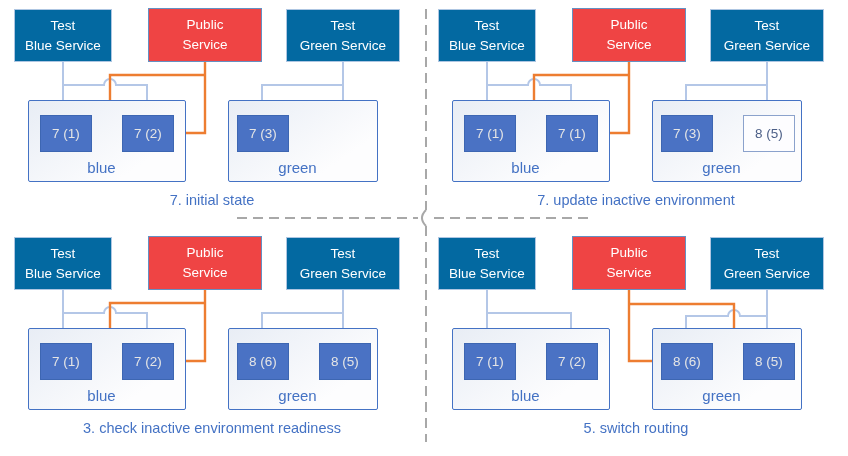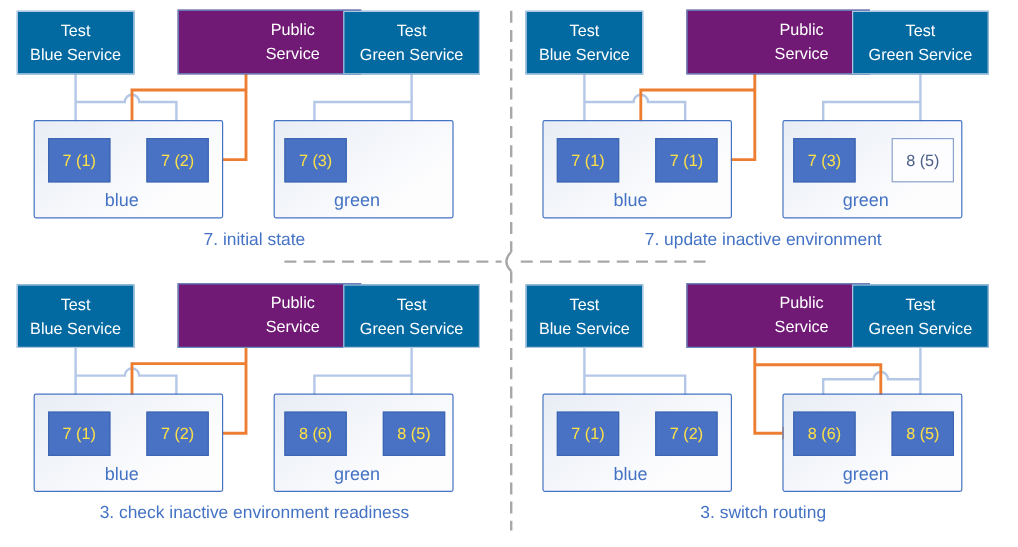--- a/index.html
+++ b/index.html
@@ -3,31 +3,31 @@
 <meta charset="utf-8">
 <style>
   html,body{margin:0;padding:0;background:#fff;}
   #stage{position:relative;width:848px;height:456px;background:#fff;overflow:hidden;
          font-family:"Liberation Sans",sans-serif;}
   .panel{position:absolute;width:424px;height:228px;}
   .arrows{position:absolute;left:0;top:0;width:424px;height:228px;}
   .svc{position:absolute;display:flex;flex-direction:column;align-items:center;justify-content:center;
        text-align:center;color:#fff;font-size:13.5px;line-height:1.45;z-index:2;}
   .svc.light{background:#0369a1;border:1px solid #aec6e2;}
-  .svc.medium{background:#701a75;border:1px solid #6590c2;padding-left:39px;}
+  .svc.medium{background:#ef4444;border:1px solid #6590c2;}
   .svc-blue{left:14px;top:9px;width:96px;height:51px;}
   .svc-public{left:148px;top:8px;width:112px;height:52px;}
   .svc-green{left:286px;top:9px;width:112px;height:51px;}
   .env{position:absolute;top:100px;height:80px;border:1.5px solid #4472c4;border-radius:2px;
        background:linear-gradient(145deg,#e8edf5 0%,#fdfdfe 75%);z-index:1;}
   .env-blue{left:28px;width:156px;}
   .env-green{left:228px;width:148px;}
   .env-label{position:absolute;left:0;right:11px;bottom:5px;text-align:center;color:#4472c4;font-size:15px;}
   .pod{position:absolute;top:14px;width:50px;height:35px;background:#4a72c4;border:1px solid #3d66b2;
-       color:#fde047;font-size:13.5px;display:flex;align-items:center;justify-content:center;z-index:3;}
+       color:#e5e5e5;font-size:13.5px;display:flex;align-items:center;justify-content:center;z-index:3;}
   .pod.p1{left:11px;} .pod.p2{left:93px;} .pod.p3{left:8px;} .pod.p4{left:90px;}
   .pod.outline{background:#fdfdff;border:1.5px solid #8ba2cc;color:#4c5f87;}
   .caption{position:absolute;left:0;right:0;top:192px;text-align:center;color:#4472c4;font-size:14.5px;}
   .lb{stroke:#b4c7e7;stroke-width:2;fill:none;}
   .ob{stroke:#ed7d31;stroke-width:2.4;fill:none;}
   .lbh{fill:#b4c7e7;stroke:none;}
   .obh{fill:#ed7d31;stroke:none;}
   .dash{stroke:#a8a8a8;stroke-width:2;fill:none;}
 </style>
 </head>
@@ -208,21 +208,21 @@
     <div class="env env-blue">
       <div class="pod p1">7 (1)</div>
       <div class="pod p2">7 (2)</div>
       <div class="env-label">blue</div>
     </div>
     <div class="env env-green">
       <div class="pod p3">8 (6)</div>
       <div class="pod p4">8 (5)</div>
       <div class="env-label">green</div>
     </div>
-    <div class="caption">3. switch routing</div>
+    <div class="caption">5. switch routing</div>
   </div>
 
   <svg style="position:absolute;left:0;top:0;z-index:4" width="848" height="456" viewBox="0 0 848 456">
     <path class="dash" stroke-dasharray="10 6" d="M426 9 V210"></path>
     <path class="dash" d="M426 210 Q418 218 426 226"></path>
     <path class="dash" stroke-dasharray="10 6" d="M426 226 V442"></path>
     <path class="dash" stroke-dasharray="10 6" d="M237 218 H418"></path>
     <path class="dash" stroke-dasharray="10 6" d="M434 218 H589"></path>
   </svg>
 

